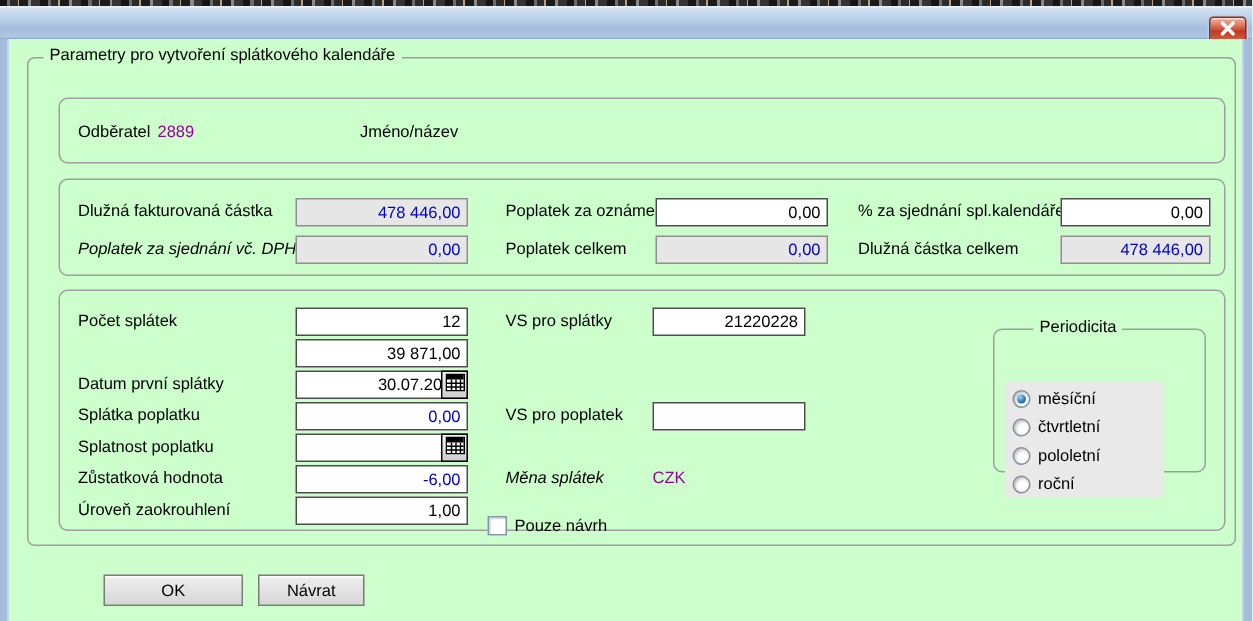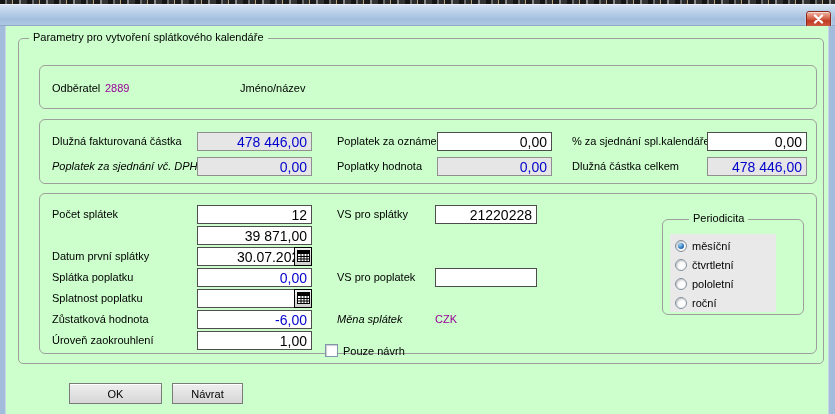--- a/index.html
+++ b/index.html
@@ -25,30 +25,30 @@
     border-left:5px solid #a3bcdc; border-right:6px solid #a3bcdc;
     box-shadow:inset 1px 0 0 #c6d7eb, inset -1px 0 0 #c6d7eb; }
 
   .groupbox { position:absolute; border:1px solid #9e9e9e; border-radius:5px; }
   .legend { position:absolute; top:-8px; left:10px; background:#ccffcc; padding:0 4px; white-space:nowrap; }
 
   .lbl { position:absolute; line-height:19px; white-space:nowrap; }
   .val-purple { color:#990099; }
 
   input.fld { position:absolute; height:19px; font-family:"Liberation Sans","DejaVu Sans",sans-serif;
-    font-size:14px; padding:0 4px; text-align:right; }
+    font-size:11px; padding:0 4px; text-align:right; }
   .ed { background:#fff; border:1px solid #4d4d4d; color:#000; }
   .ro { background:#e6e6e6; border:1px solid #8f8f8f; color:#0000cc; }
   .blue-text { color:#0000cc; }
   .left-text { text-align:left; }
 
   .cal-btn { position:absolute; width:18px; height:19px; border:1px solid #000;
     background:linear-gradient(180deg,#f2f2f2,#cfcfcf); display:flex; align-items:center; justify-content:center; cursor:pointer; }
 
-  .radio-panel { position:absolute; background:#e9e9e9; }
+  .radio-panel { position:absolute; background:#e9e9e9;margin-top:20px; }
   .radio-row { position:absolute; left:5px; display:flex; align-items:center; gap:5px; height:15px; cursor:pointer; }
   .radio-dot { width:12px; height:12px; border-radius:50%; background:#fdfdfd;
     border:1px solid #808f9c; box-shadow:inset 1px 1px 2px rgba(0,0,0,.25); position:relative; }
   .radio-row.checked .radio-dot::after { content:""; position:absolute; left:2px; top:2px; width:6px; height:6px;
     border-radius:50%; background:radial-gradient(circle at 35% 30%, #9fd4f5 0%, #2f7cc0 55%, #174e86 100%); }
 
   .cbx { width:13px; height:13px; background:#fff; border:1px solid #7f95ab;
     box-shadow:inset 1px 1px 1px rgba(0,0,0,.2); display:inline-block; cursor:pointer; }
   .cbx-row { position:absolute; display:flex; align-items:center; gap:5px; height:19px; }
 
@@ -89,21 +89,21 @@
 
         <span class="lbl" style="left:12px; top:12px;">Dlužná fakturovaná částka</span>
         <input class="fld ro" style="left: 157px; top: 12px; width: 115px;" readonly="" value="478 446,00">
         <span class="lbl" style="left:297px; top:12px;">Poplatek za oznámení</span>
         <input class="fld ed" style="left: 397px; top: 12px; width: 115px;" value="0,00">
         <span class="lbl" style="left:532px; top:12px;">% za sjednání spl.kalendáře</span>
         <input class="fld ed" style="left: 667px; top: 12px; width: 100px;" value="0,00">
 
         <span class="lbl" style="left:12px; top:37px;font-style:italic;">Poplatek za sjednání vč. DPH</span>
         <input class="fld ro" style="left: 157px; top: 37px; width: 115px;" readonly="" value="0,00">
-        <span class="lbl" style="left:297px; top:37px;">Poplatky hodnota</span>
+        <span class="lbl" style="left:297px; top:37px;">Poplatek celkem</span>
         <input class="fld ro" style="left: 397px; top: 37px; width: 115px;" readonly="" value="0,00">
         <span class="lbl" style="left:532px; top:37px;">Dlužná částka celkem</span>
         <input class="fld ro" style="left: 667px; top: 37px; width: 100px;" readonly="" value="478 446,00">
       </div>
 
       <div class="groupbox" style="left:20px; top:154px; width:778px; height:161px; border-radius:6px;">
 
         <span class="lbl" style="left:12px; top:11px;">Počet splátek</span>
         <input class="fld ed" style="left: 157px; top: 11px; width: 115px;" value="12">
 

